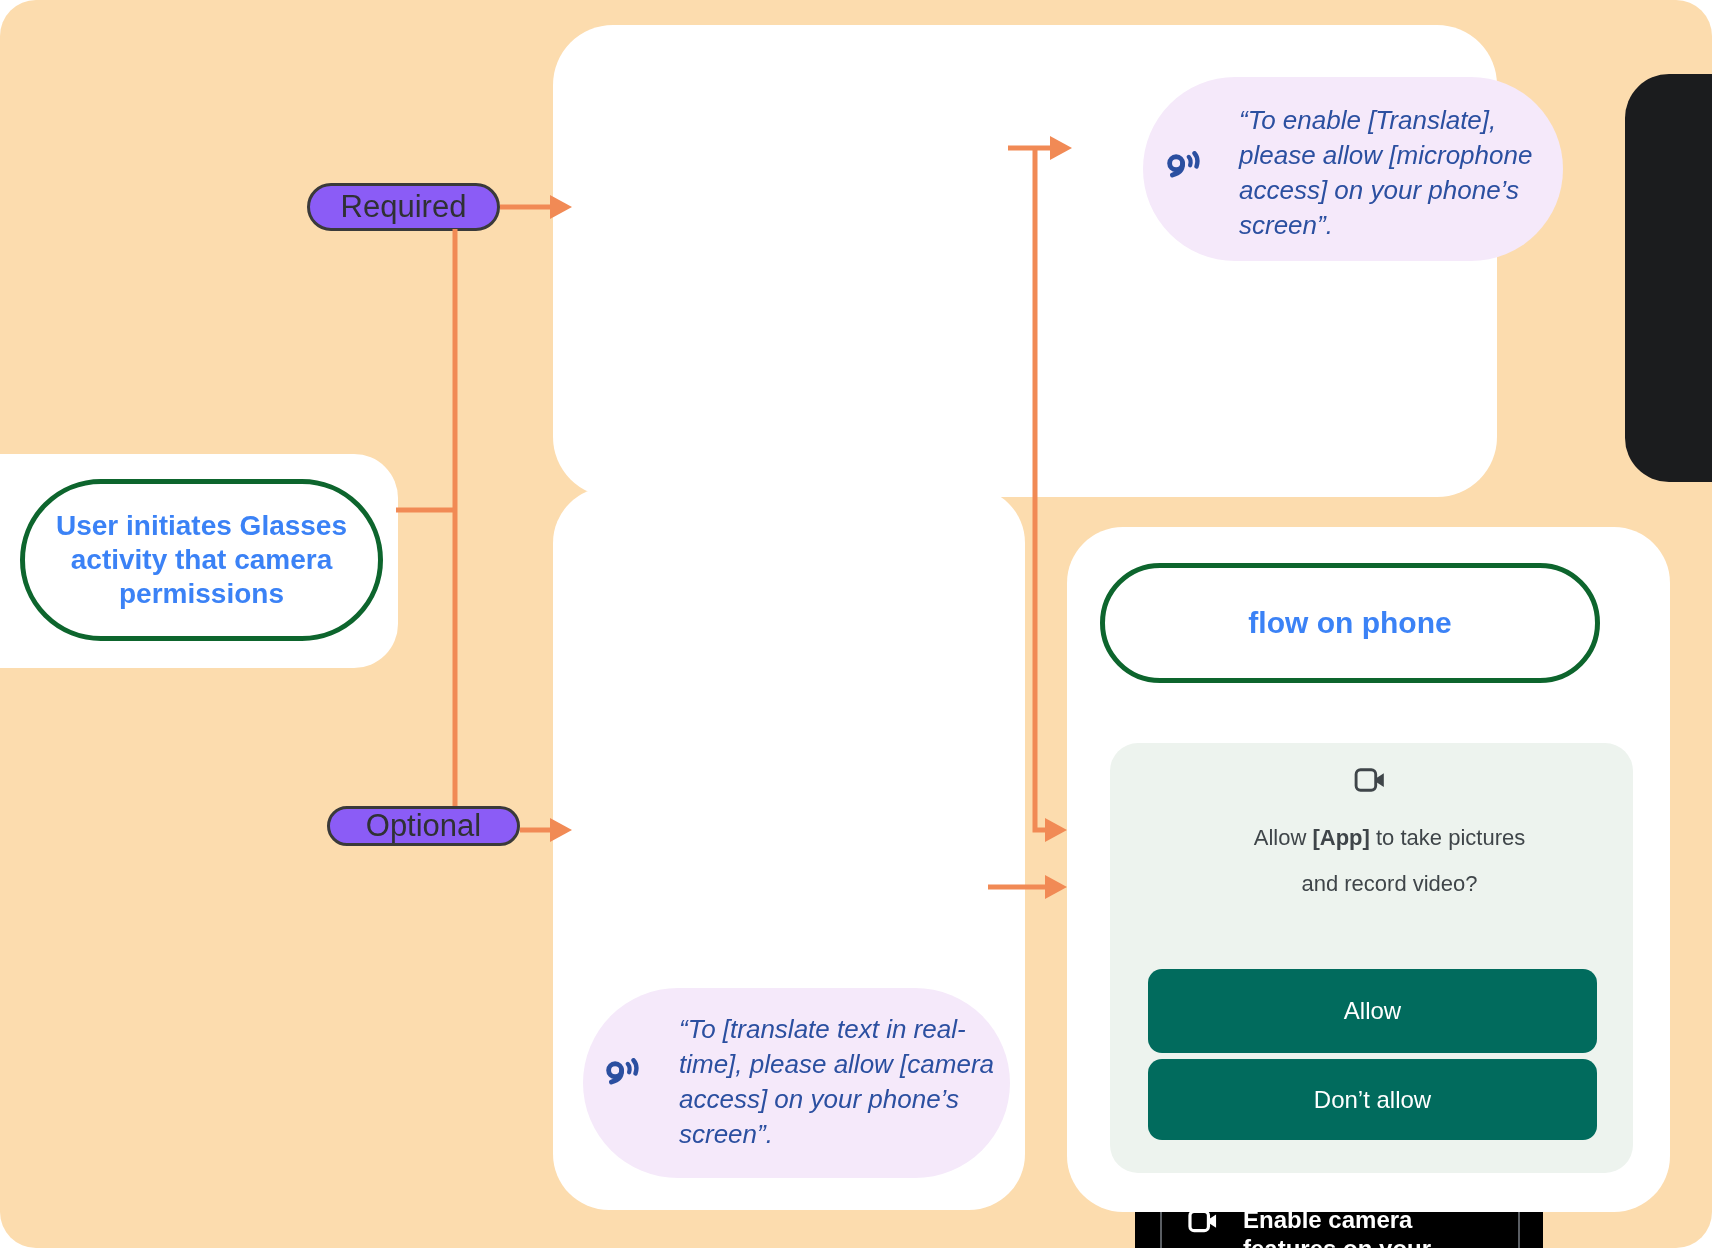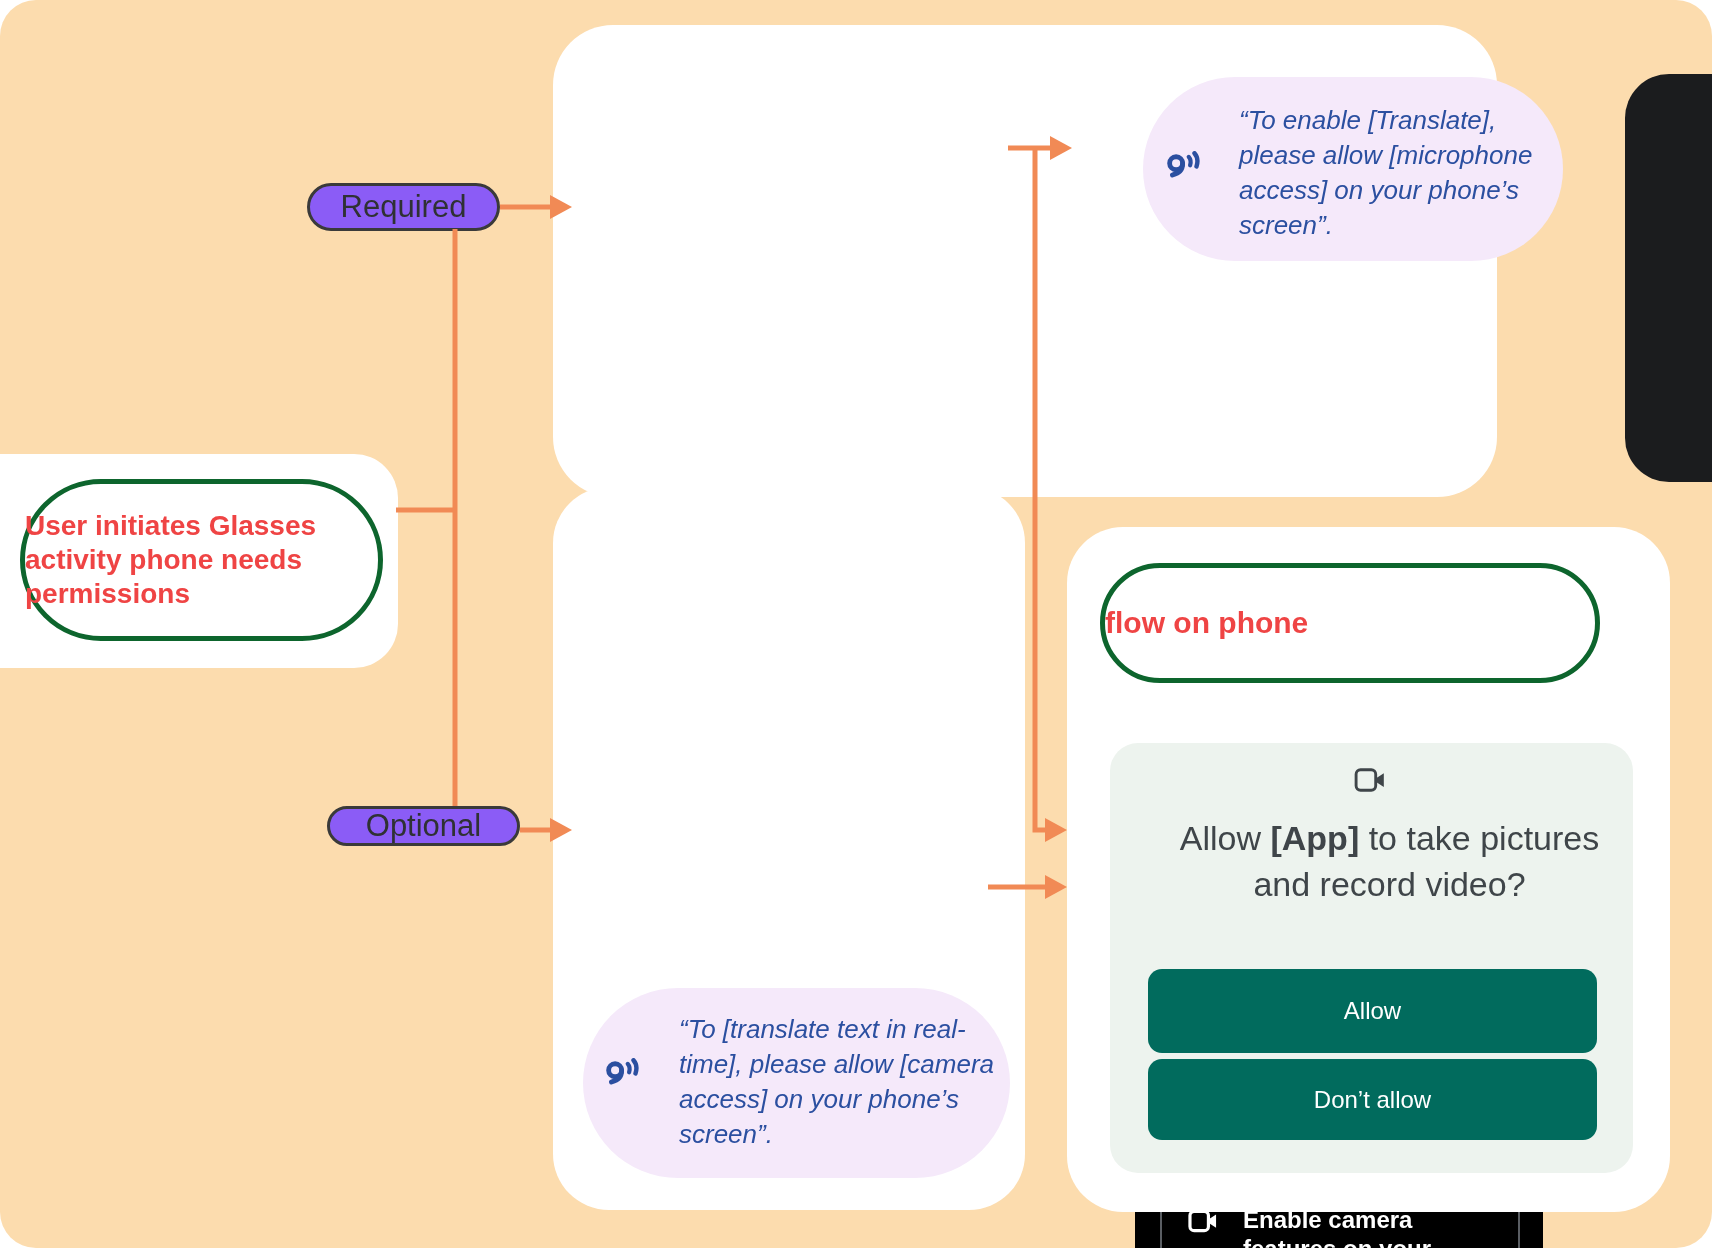--- a/index.html
+++ b/index.html
@@ -52,36 +52,36 @@
   .tag-pill{
     position:absolute; background:#8b5cf6; border:3.5px solid #3A3A3A; border-radius:26px;
     display:flex; align-items:center; justify-content:center;
     font-size:31px; color:#2F3134; font-weight:500;
   }
   #pill-required{ left:307px; top:183px; width:193px; height:48px; }
   #pill-optional{ left:327px; top:806px; width:193px; height:40px; }
 
   .green-pill{
     position:absolute; background:#ffffff; border:5px solid #0D652D;
-    display:flex; flex-direction:column; align-items:flex-start; justify-content:center;
-    color:#ef4444; font-weight:bold; text-align:center;
+    display:flex; flex-direction:column; align-items:center; justify-content:center;
+    color:#3b82f6; font-weight:bold; text-align:center;
   }
   #pill-start{ left:20px; top:479px; width:363px; height:162px; border-radius:81px;
                font-size:28px; line-height:34px; }
   #pill-continue{ left:1100px; top:563px; width:500px; height:120px; border-radius:60px;
                font-size:30px; line-height:36px; }
 
   #phone-dialog{
     position:absolute; left:1110px; top:743px; width:523px; height:430px;
     border-radius:28px; background:#EDF3EE;
   }
   #phone-dialog .cam-icon{ position:absolute; left:244px; top:22px; width:34px; height:30px; }
   #dialog-question{
     position:absolute; left:0; top:72px; width:523px; text-align:center;
-    color:#3F4549; font-size:34px; line-height:46px;padding-left:36px;
+    color:#3F4549; font-size:22px; line-height:46px;padding-left:36px;
   }
   #dialog-question .app{ font-weight:bold; }
   .dialog-btn{
     position:absolute; left:38px; width:449px; border:none; border-radius:14px;
     background:#016B5D; color:#ffffff; font-family:"Liberation Sans", sans-serif;
     font-size:24px; font-weight:500; display:flex; align-items:center; justify-content:center;
     cursor:pointer;
   }
   #btn-allow{ top:226px; height:84px; }
   #btn-dont-allow{ top:316px; height:81px; }
@@ -113,21 +113,21 @@
     </div>
 
     <div id="glasses-screen-blank">
       
     </div>
   </div>
 
   <div class="card" id="card-left"></div>
   <div class="green-pill" id="pill-start">
     <div>User initiates Glasses</div>
-    <div>activity phone needs</div>
+    <div>activity that camera</div>
     <div>permissions</div>
   </div>
 
   <div class="card" id="card-mid">
     <div id="glasses-screen-camera">
       <div id="camera-toast">
         <svg class="cam-icon" viewBox="0 0 26 22">
           <rect x="1.6" y="3.2" width="15" height="15.6" rx="3.4" fill="none" stroke="#ffffff" stroke-width="2.6"></rect>
           <path d="M17.2 9.4 L22.8 5.8 V16.4 L17.2 12.8 Z" fill="#ffffff"></path>
         </svg>

